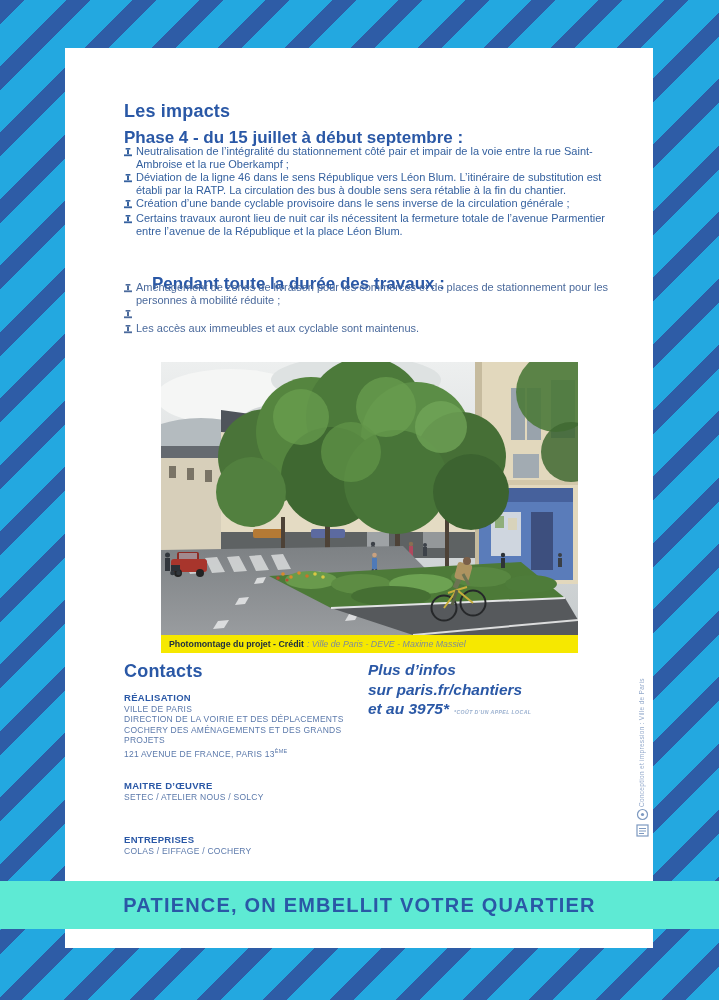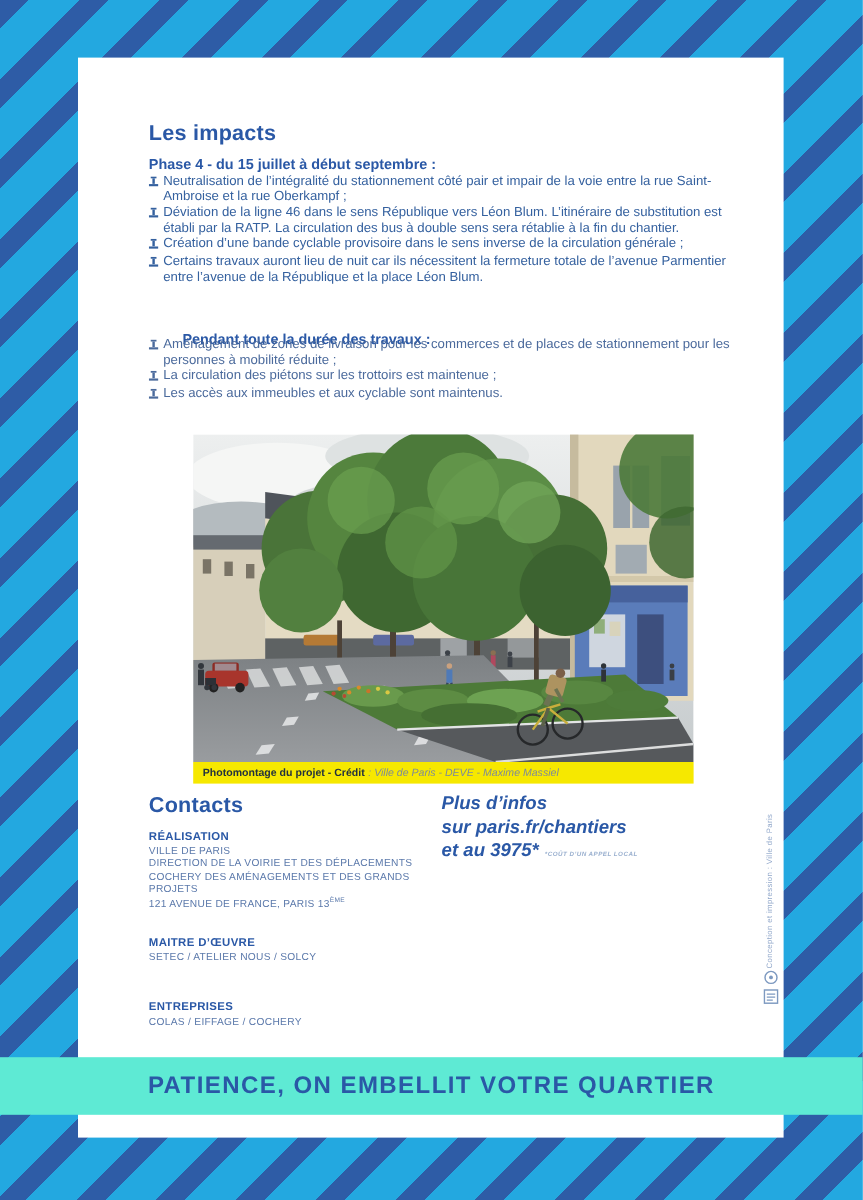--- a/index.html
+++ b/index.html
@@ -12,21 +12,21 @@
     position:absolute;left:65px;top:48px;width:588px;height:900px;
     background:#ffffff;z-index:1;
   }
   
   .h1{
     position:absolute;left:59px;color:#2a58a6;font-weight:bold;
     font-size:18px;line-height:20px;letter-spacing:.2px;
   }
   .subhead{
     position:absolute;left:59px;color:#2a58a6;font-weight:bold;
-    font-size:12px;line-height:13px;
+    font-size:17px;line-height:13px;
   }
   .list{position:absolute;left:59px;width:494px;}
   .item{display:flex;gap:4px;color:#35619f;font-size:11px;line-height:13px;font-weight:500;}
   .list2 .item{color:#4b6a9c;font-weight:400;}
   .bullet{flex:0 0 8px;padding-top:2px;}
   
   .photo{position:absolute;left:88px;top:306px;width:417px;margin:8px;}
   .photo svg{display:block;}
   .photo figcaption{
     background:#f6e800;height:18px;display:flex;align-items:center;
@@ -122,21 +122,20 @@
       <span>Aménagement de zones de livraison pour les commerces et de places de stationnement pour les personnes à mobilité réduite ;</span>
     </div>
     <div class="item">
       <span class="bullet"><svg width="8" height="9" viewBox="0 0 8 9">
             <g fill="#4b6a9c">
               <rect x="1.6" y="0" width="4.8" height="1.6"></rect>
               <rect x="3" y="1.6" width="2" height="4.6"></rect>
               <rect x="0" y="6.4" width="8" height="1.8"></rect>
             </g>
           </svg></span>
-      <span>La circulation des piétons sur les trottoirs est maintenue ;</span>
     </div>
     <div class="item">
       <span class="bullet"><svg width="8" height="9" viewBox="0 0 8 9">
             <g fill="#4b6a9c">
               <rect x="1.6" y="0" width="4.8" height="1.6"></rect>
               <rect x="3" y="1.6" width="2" height="4.6"></rect>
               <rect x="0" y="6.4" width="8" height="1.8"></rect>
             </g>
           </svg></span>
       <span>Les accès aux immeubles et aux cyclable sont maintenus.</span>

